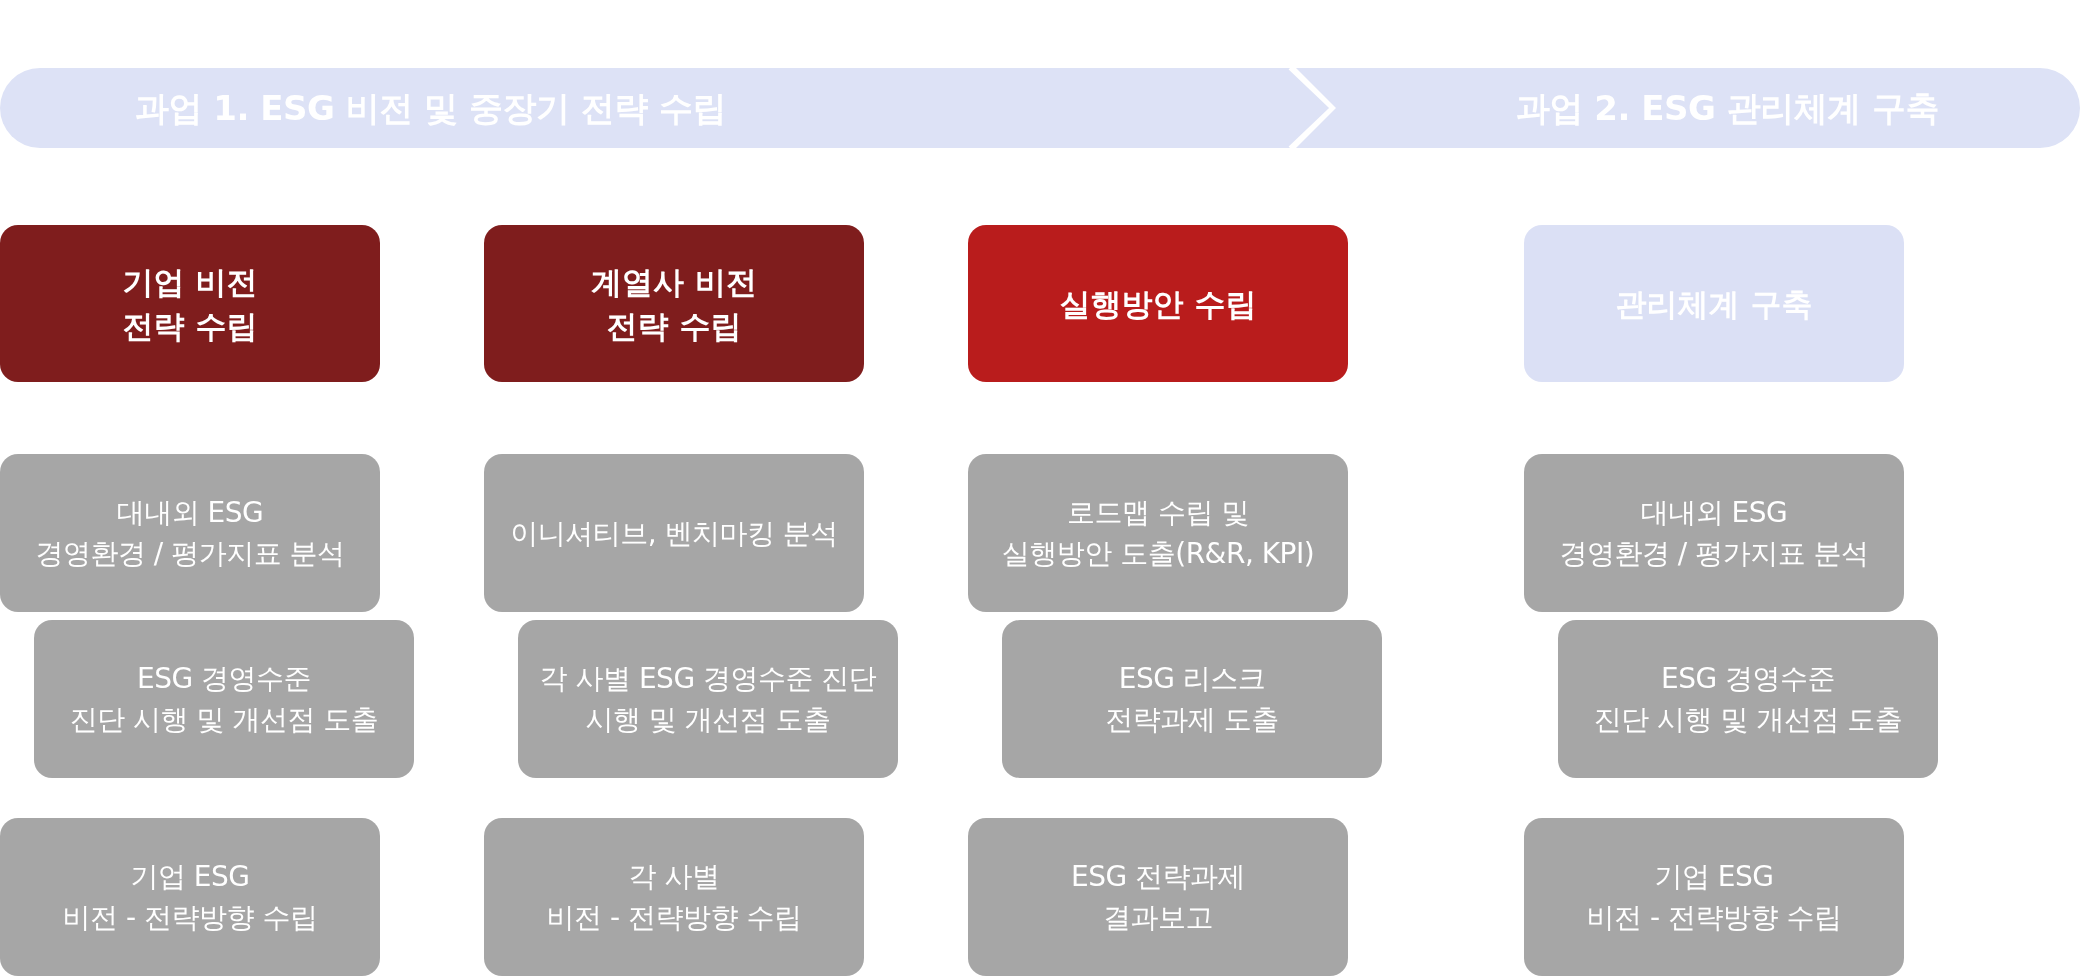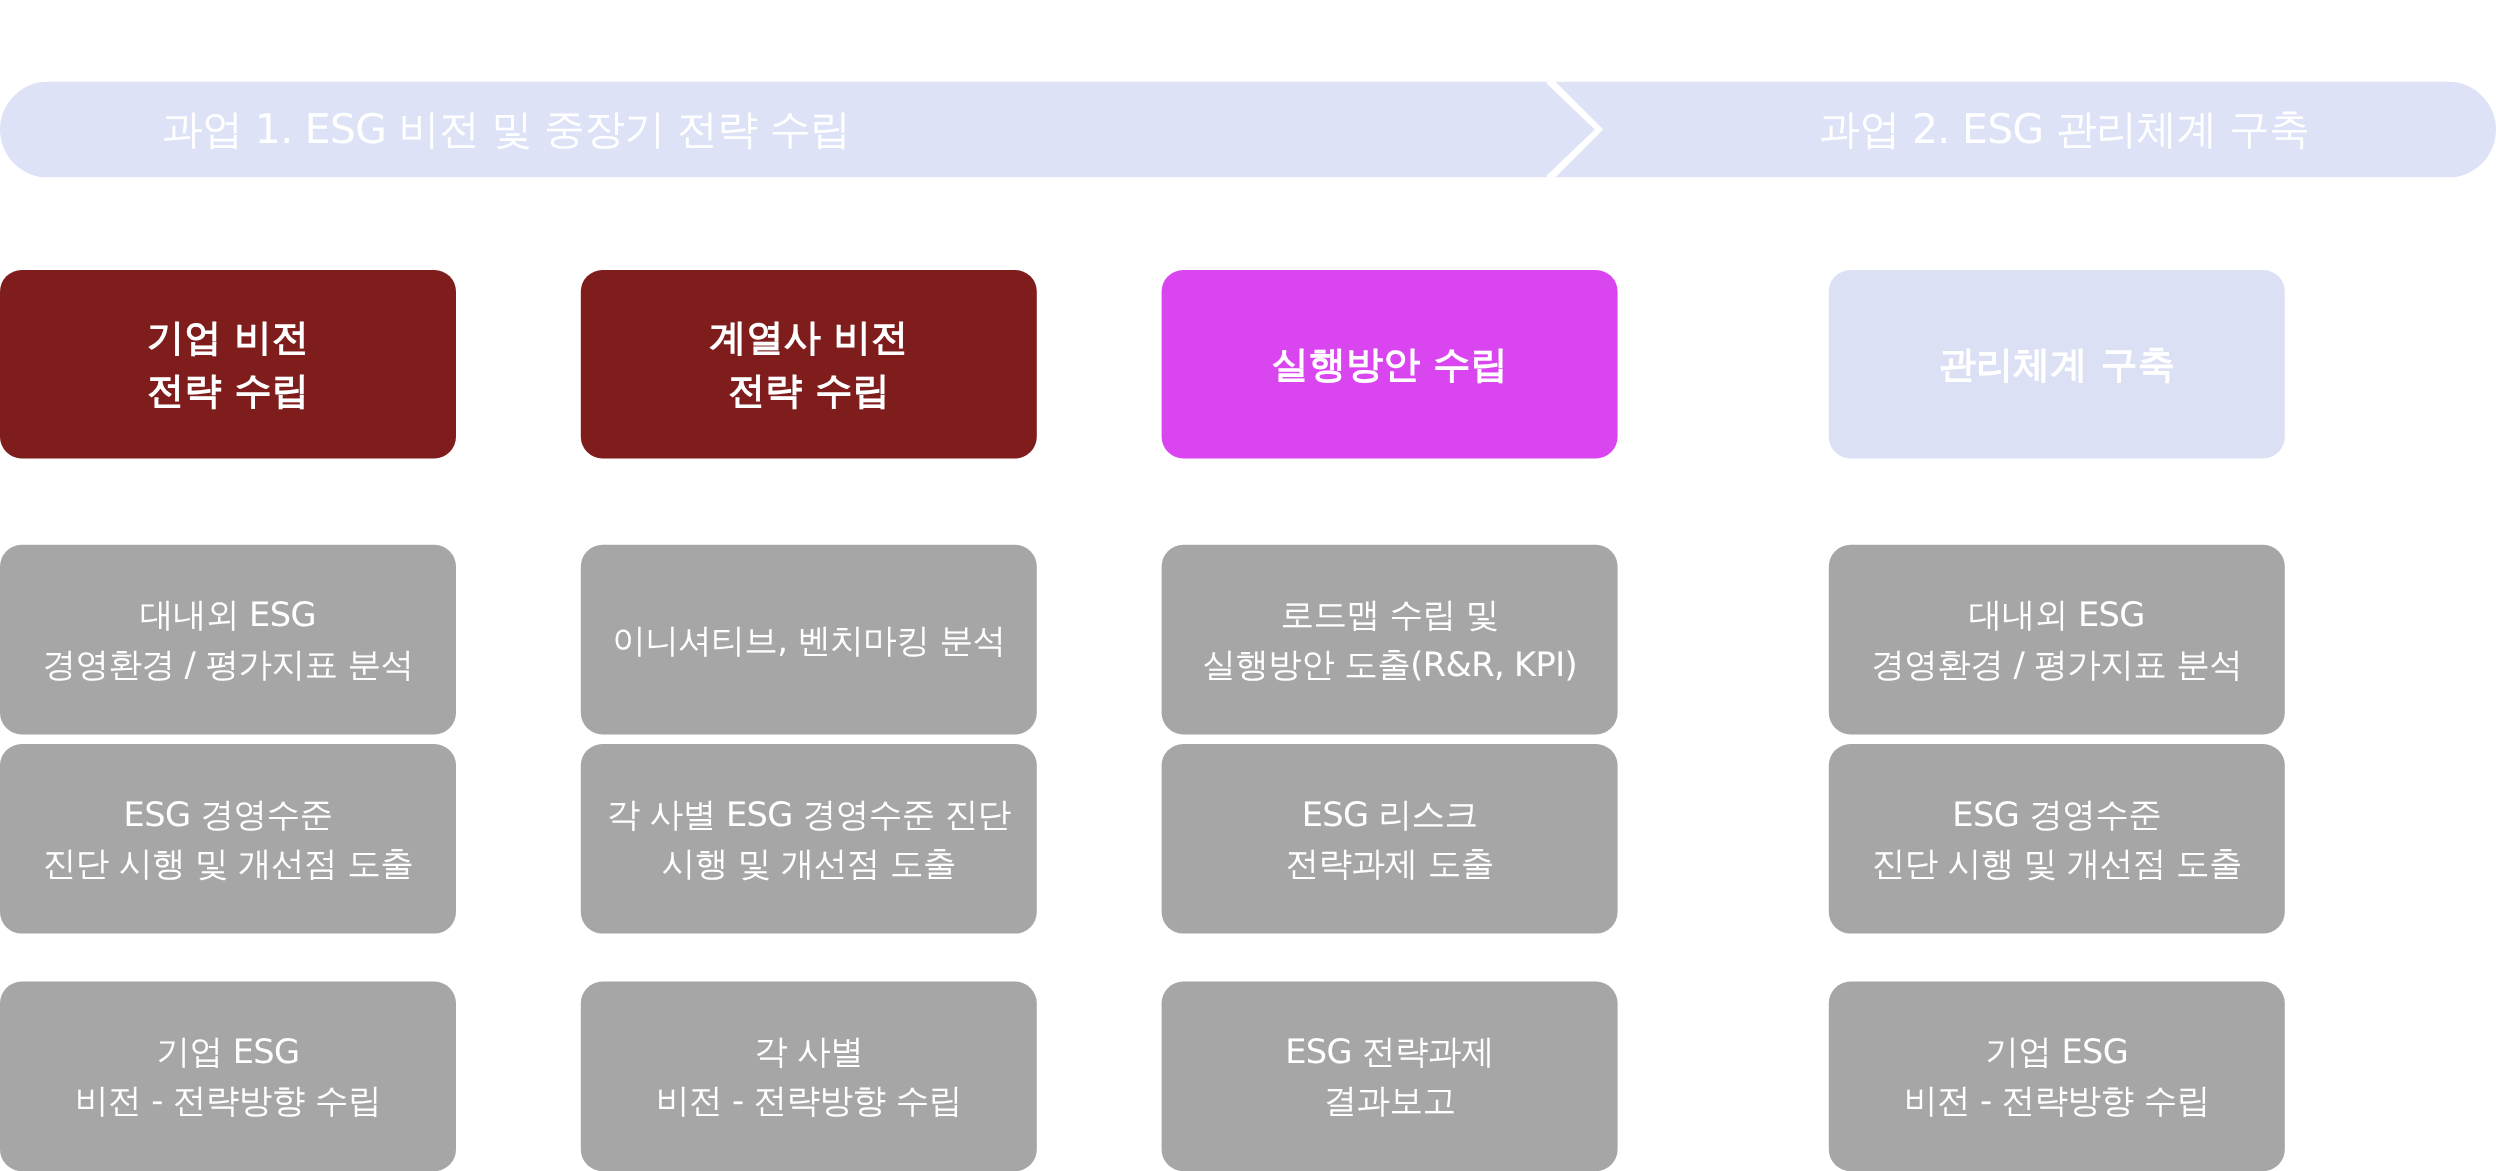--- a/index.html
+++ b/index.html
@@ -4,37 +4,37 @@
 <style>
   html, body { margin: 0; padding: 0; }
   body {
     width: 2080px; height: 976px; background: #ffffff; position: relative; overflow: hidden;
     font-family: "DejaVu Sans", "Liberation Sans", sans-serif;
   }
   .banner { position: absolute; left: 0; top: 68px; width: 2080px; height: 80px; }
   .banner svg { position: absolute; left: 0; top: 0; }
   .banner-label {
     position: absolute; top: 0; height: 80px; line-height: 80px; color: #ffffff;
-    font-size: 34px; font-weight: normal; white-space: nowrap; letter-spacing: -0.5px;
+    font-size: 34px; font-weight: bold; white-space: nowrap; letter-spacing: -0.5px;
   }
   .phase-1-label { left: 135px; }
   .phase-2-label { left: 1516px; }
   .card {
     position: absolute; width: 380px; border-radius: 18px; color: #ffffff;
     display: flex; align-items: center; justify-content: center; text-align: center;
     box-sizing: border-box; padding: 0 6px;
   }
   .card .lines { display: flex; flex-direction: column; align-items: center; }
   .card .line { white-space: nowrap; display: block; }
   .head-card { top: 225px; height: 157px; font-size: 31px; font-weight: bold; }
   .head-card .line { line-height: 44px; }
   .gray-card { background: #a6a6a6; height: 158px; font-size: 28px; }
   .gray-card .line { line-height: 41px; letter-spacing: -0.5px; }
   .col-0 { left: 0px; } .col-1 { left: 484px; } .col-2 { left: 968px; } .col-3 { left: 1524px; }
-  .row-0 { top: 422px; margin-top: 32px; } .row-1 { top: 620px; } .row-2 { top: 818px; }
+  .row-0 { top: 422px; margin-top: 32px; } .row-1 { top: 620px; margin-left: 34px; } .row-2 { top: 818px; }
 </style>
 </head>
 <body>
 
 <div class="banner">
   <svg width="2080" height="80" viewBox="0 0 2080 80">
     <path fill="#dde2f6" d="M40,0 L1290,0 L1330,40 L1290,80 L40,80 A40,40 0 0 1 40,0 Z"></path>
     <path fill="#dde2f6" d="M1296,0 L2040,0 A40,40 0 0 1 2040,80 L1296,80 L1336,40 Z"></path>
     <polyline points="1290,0 1332,40 1290,80" fill="none" stroke="#ffffff" stroke-width="4"></polyline>
   </svg>
@@ -84,21 +84,21 @@
   <span class="line">시행 및 개선점 도출</span>
     </div>
   </div>
 <div class="card gray-card col-1 row-2">
     <div class="lines">
   <span class="line">각 사별</span>
   <span class="line">비전 - 전략방향 수립</span>
     </div>
   </div>
 
-<div class="card head-card col-2" style="background:#d946ef">
+<div class="card head-card col-2" style="background:#b91c1c">
   <div class="lines">
     <span class="line">실행방안 수립</span>
   </div>
 </div>
 <div class="card gray-card col-2 row-0">
     <div class="lines">
   <span class="line">로드맵 수립 및</span>
   <span class="line">실행방안 도출(R&amp;R, KPI)</span>
     </div>
   </div>

